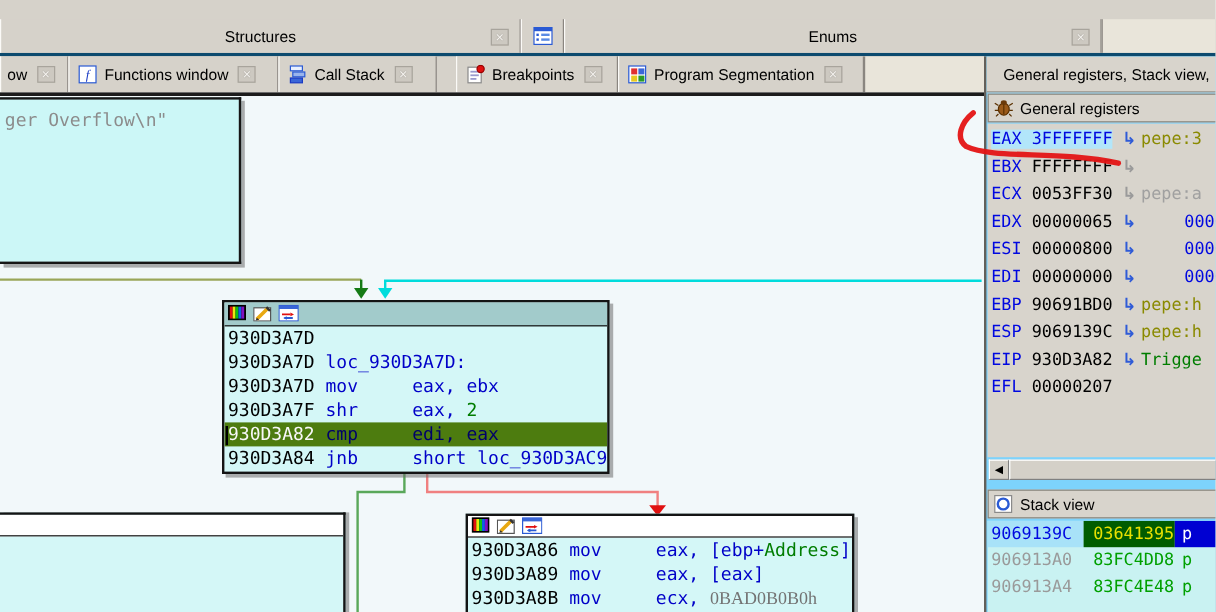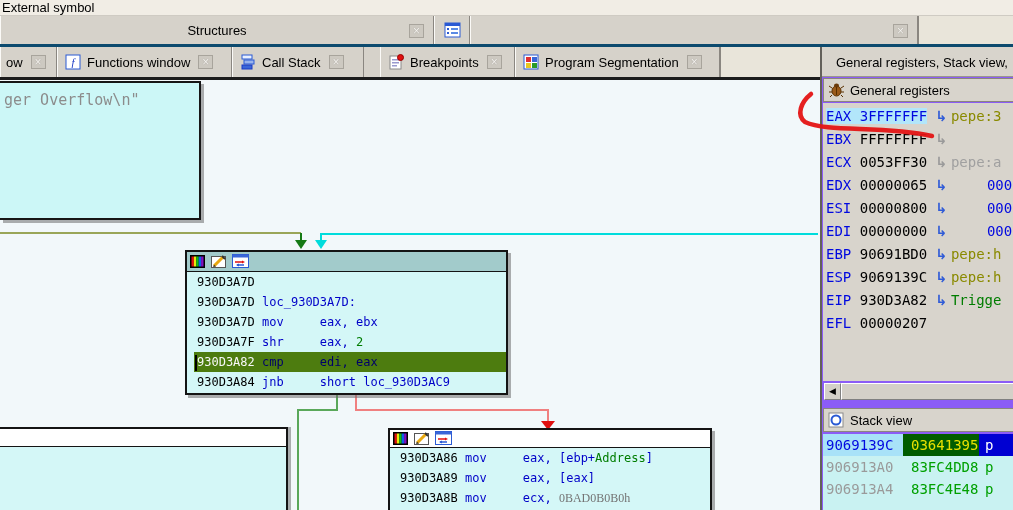--- a/index.html
+++ b/index.html
@@ -30,33 +30,33 @@
   
   .canvas { position:absolute; left:0; top:77px; width:820px; height:433px; background:#f2f8fa;
     border-top:3px solid #1c1c1c; overflow:hidden; }
   .edges { position:absolute; left:0; top:0; width:820px; height:433px; }
 
   .gnode { position:absolute; border:2px solid #141414; background:#d4f7f7;
     box-shadow:3px 3px 0 rgba(110,110,110,.55); overflow:hidden; }
   .ntitle { height:20px; background:#a2cbcb; border-bottom:1px solid #141414; display:flex; align-items:center; padding-left:3px; }
   .ntitle.white { background:#ffffff; height:18px; }
   .nicon { width:17px; height:15px; margin-right:4px; display:inline-block; }
-  .ncontent { font-family:"DejaVu Sans Mono", monospace; font-size:12px; line-height:20px; white-space:pre; padding-left:10px; }
+  .ncontent { font-family:"DejaVu Sans Mono", monospace; font-size:15px; line-height:20px; white-space:pre; padding-left:3px; }
   .nline { height:20px; }
   .nline.hl { background:#4d7c0f; margin-left:-3px; padding-left:1px; }
   .nline.hl::before { content:""; display:inline-block; width:2px; height:16px; background:#000; vertical-align:middle; margin-right:0px; }
   .c-k{color:#000;} .c-b{color:#0000c8;} .c-g{color:#007d00;} .c-o{color:#737373;font-family:Liberation Serif, serif;}
   .c-w{color:#f8f8f8;} .c-n{color:#00006a;}
 
   .stringbox { position:absolute; left:0; top:1px; width:201px; height:139px; background:#ccf7f7;
     border:2px solid #161616; border-left:none; box-shadow:3px 3px 0 rgba(110,110,110,.55);
     font-family:"DejaVu Sans Mono", monospace; font-size:15px; color:#8c8c8c; padding:8px 4px; white-space:pre; }
 
   
-  .rightpanel { position:absolute; left:820px; top:47px; width:193px; height:463px; background:#8b5cf6;
+  .rightpanel { position:absolute; left:820px; top:47px; width:193px; height:463px; background:#7dd3fc;
     border-left:2px solid #63605a; overflow:hidden; }
   .pcaption { position:absolute; left:0; top:0; width:193px; height:30px; background:#d8d4cc;
     border-bottom:1px solid #9a968e; font-size:13px; color:#000; padding:8px 0 0 14px; white-space:nowrap; overflow:hidden; }
   .subhdr { position:absolute; left:1px; width:200px; height:24px; background:#d8d4cc; border:1px solid #8a867e;
     display:flex; align-items:center; font-size:13px; color:#000; }
   .subhdr .hicon { width:17px; height:16px; margin:0 5px 0 4px; }
   #regshdr { top:31px; }
   #stackhdr { top:361px; }
   .reglist { position:absolute; left:1px; top:56px; width:192px; height:278px; background:#d8d4cc;
     font-family:"DejaVu Sans Mono", monospace; font-size:14px; overflow:hidden; padding-top:2px; }
@@ -84,38 +84,38 @@
   .srow.sel .sval { color:#e8e000; background:#005c00; }
   .srow.sel .stail { color:#ffffff; background:#0000d2; flex:1; }
 
   .annotation { position:absolute; left:0; top:0; width:1013px; height:510px; pointer-events:none; z-index:50; }
 </style>
 </head>
 <body>
 
 <div class="screen">
 
-  <div class="statusline">External symbol</div>
 
   <div class="tabrow" id="tabrow1">
       <div class="tab r1" style="width: 434px;">
         <span class="tablabel">Structures</span>
         <span class="closebox">×</span>
       </div>
       <div class="tab r1" style="width: 36px;">
         <span class="tabicon"><svg width="17" height="16" viewBox="0 0 17 16">
             <rect x="1" y="1" width="15" height="14" fill="#fff" stroke="#2a5ad4"></rect>
             <rect x="1" y="1" width="15" height="3" fill="#2a5ad4"></rect>
             <rect x="3" y="6" width="2" height="2" fill="#2a5ad4"></rect>
             <rect x="7" y="6" width="7" height="2" fill="#5a8ae4"></rect>
             <rect x="3" y="10" width="2" height="2" fill="#2a5ad4"></rect>
             <rect x="7" y="10" width="7" height="2" fill="#5a8ae4"></rect>
           </svg></span>
       </div>
       <div class="tab r1" style="width: 448px;">
+        <span class="tablabel">Enums</span>
         <span class="closebox">×</span>
       </div>
       <div class="tabfill"></div>
     </div>
   <div class="tabrow" id="tabrow2">
       <div class="tab r2" style="width: 57px;">
         <span class="tablabel">ow</span>
         <span class="closebox">×</span>
       </div>
       <div class="tab r2" style="width: 175px;">

